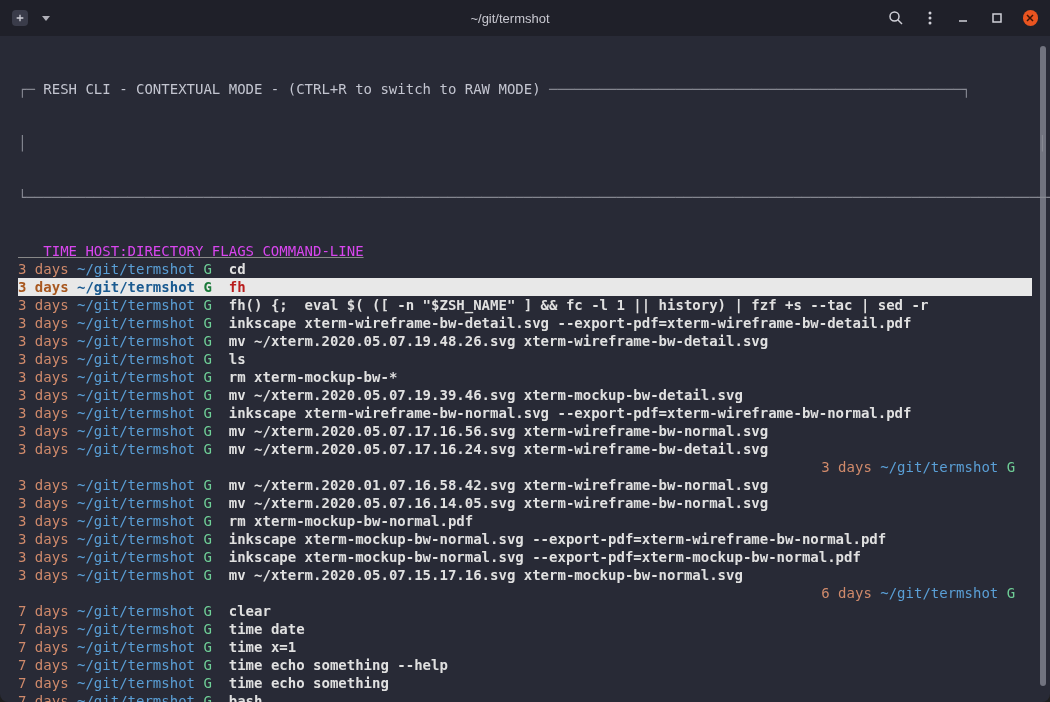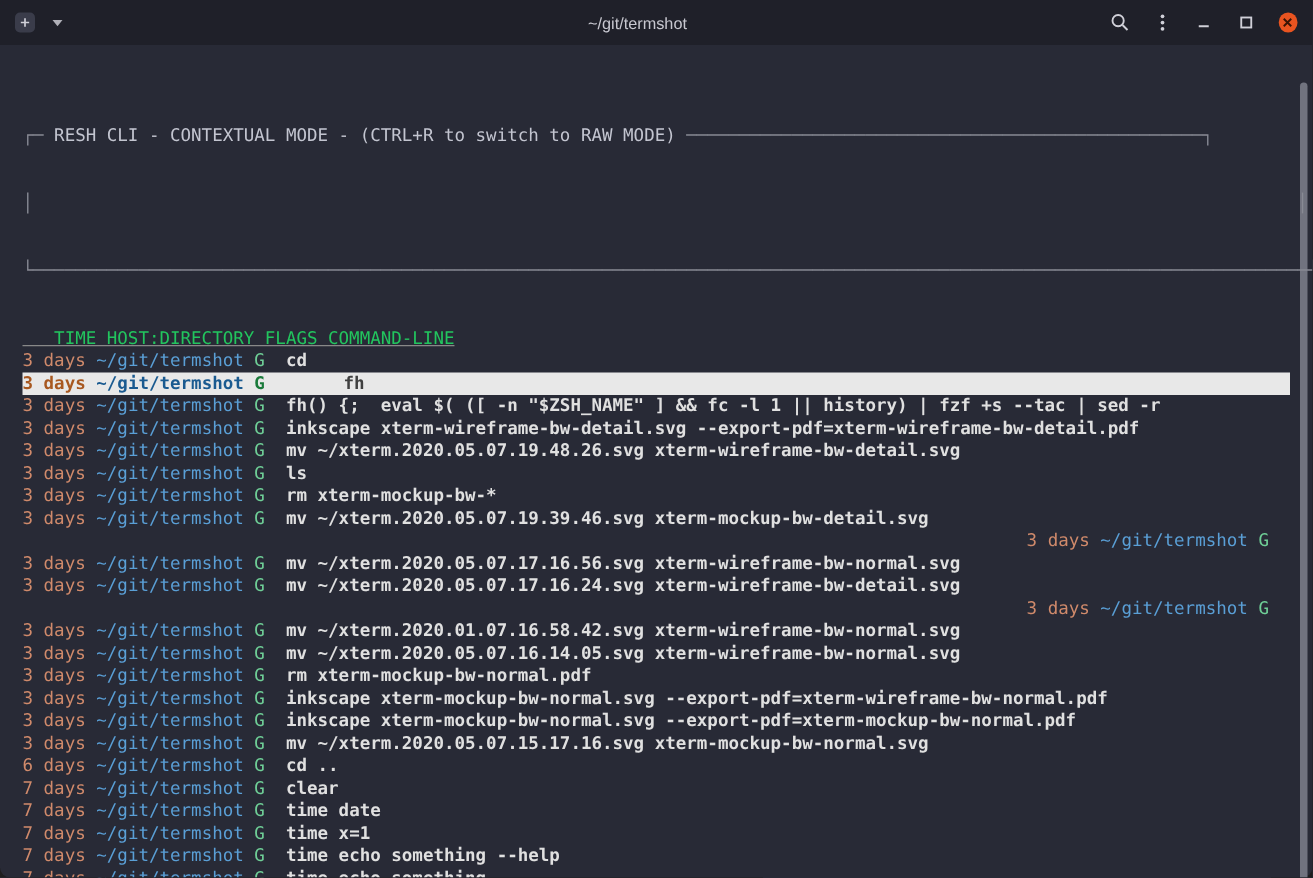--- a/index.html
+++ b/index.html
@@ -11,21 +11,20 @@
   font-size: 14px;
   overflow: hidden;
 }
 .window {
   width: 1050px;
   height: 702px;
   background: #282a36;
   border-radius: 8px;
   display: flex;
   flex-direction: column;
-  gap: 20px;
 }
 .titlebar {
   height: 36px;
   background: #1f2029;
   display: flex;
   align-items: center;
   padding: 0 12px;
   color: #b8b8c0;
   font-family: sans-serif;
   font-size: 13px;
@@ -87,21 +86,21 @@
 }
 .box-vert { color: #888a94; }
 .cursor-block {
   display: inline-block;
   width: 8px;
   height: 16px;
   background: #f0f0f0;
   vertical-align: middle;
 }
 .col-header {
-  color: #22c55e;
+  color: #d946ef;
   white-space: pre;
   text-decoration: underline;
   text-decoration-color: #888;
 }
 .rows { margin-top: 0; }
 .row {
   white-space: pre;
   display: flex;
   justify-content: flex-end;
 }
@@ -113,21 +112,21 @@
 .row .dir { display: inline-block; white-space: pre; }
 .row .flag { display: inline-block; white-space: pre; }
 .row .cmd { display: inline-block; white-space: pre; flex: 1; overflow: hidden; }
 .row:not(.selected) .time { color: #d08a6b; }
 .row:not(.selected) .dir { color: #5a9fd6; }
 .row:not(.selected) .flag { color: #6fcf97; }
 .row:not(.selected) .cmd { color: #e0e0e0; font-weight: bold; }
 .row.selected .time { color: #a85820; font-weight: bold; }
 .row.selected .dir { color: #1a5a90; font-weight: bold; }
 .row.selected .flag { color: #1a7a3a; font-weight: bold; }
-.row.selected .cmd { color: #404040; font-weight: bold; margin-left: 46px; }
+.row.selected .cmd { color: #b91c1c; font-weight: bold; }
 </style>
 </head>
 <body>
 
 <div class="window">
   <div class="titlebar">
     <div class="tb-left">
       <span class="tb-icon new-tab-btn">
         <svg width="12" height="12" viewBox="0 0 12 12">
             <path d="M5 1h2v4h4v2H7v4H5V7H1V5h4z" fill="#d0d0d8"></path>
@@ -183,31 +182,31 @@
 
     <div class="rows" id="rows-container">
         <div class="row"><span class="time">3 days </span><span class="dir">~/git/termshot </span><span class="flag">G  </span><span class="cmd">cd</span></div>
         <div class="row selected"><span class="time">3 days </span><span class="dir">~/git/termshot </span><span class="flag">G  </span><span class="cmd">fh</span></div>
         <div class="row"><span class="time">3 days </span><span class="dir">~/git/termshot </span><span class="flag">G  </span><span class="cmd">fh() {;  eval $( ([ -n "$ZSH_NAME" ] &amp;&amp; fc -l 1 || history) | fzf +s --tac | sed -r</span></div>
         <div class="row"><span class="time">3 days </span><span class="dir">~/git/termshot </span><span class="flag">G  </span><span class="cmd">inkscape xterm-wireframe-bw-detail.svg --export-pdf=xterm-wireframe-bw-detail.pdf</span></div>
         <div class="row"><span class="time">3 days </span><span class="dir">~/git/termshot </span><span class="flag">G  </span><span class="cmd">mv ~/xterm.2020.05.07.19.48.26.svg xterm-wireframe-bw-detail.svg</span></div>
         <div class="row"><span class="time">3 days </span><span class="dir">~/git/termshot </span><span class="flag">G  </span><span class="cmd">ls</span></div>
         <div class="row"><span class="time">3 days </span><span class="dir">~/git/termshot </span><span class="flag">G  </span><span class="cmd">rm xterm-mockup-bw-*</span></div>
         <div class="row"><span class="time">3 days </span><span class="dir">~/git/termshot </span><span class="flag">G  </span><span class="cmd">mv ~/xterm.2020.05.07.19.39.46.svg xterm-mockup-bw-detail.svg</span></div>
-        <div class="row"><span class="time">3 days </span><span class="dir">~/git/termshot </span><span class="flag">G  </span></div>
+        <div class="row"><span class="time">3 days </span><span class="dir">~/git/termshot </span><span class="flag">G  </span><span class="cmd">inkscape xterm-wireframe-bw-normal.svg --export-pdf=xterm-wireframe-bw-normal.pdf</span></div>
         <div class="row"><span class="time">3 days </span><span class="dir">~/git/termshot </span><span class="flag">G  </span><span class="cmd">mv ~/xterm.2020.05.07.17.16.56.svg xterm-wireframe-bw-normal.svg</span></div>
         <div class="row"><span class="time">3 days </span><span class="dir">~/git/termshot </span><span class="flag">G  </span><span class="cmd">mv ~/xterm.2020.05.07.17.16.24.svg xterm-wireframe-bw-detail.svg</span></div>
         <div class="row"><span class="time">3 days </span><span class="dir">~/git/termshot </span><span class="flag">G  </span></div>
         <div class="row"><span class="time">3 days </span><span class="dir">~/git/termshot </span><span class="flag">G  </span><span class="cmd">mv ~/xterm.2020.01.07.16.58.42.svg xterm-wireframe-bw-normal.svg</span></div>
         <div class="row"><span class="time">3 days </span><span class="dir">~/git/termshot </span><span class="flag">G  </span><span class="cmd">mv ~/xterm.2020.05.07.16.14.05.svg xterm-wireframe-bw-normal.svg</span></div>
         <div class="row"><span class="time">3 days </span><span class="dir">~/git/termshot </span><span class="flag">G  </span><span class="cmd">rm xterm-mockup-bw-normal.pdf</span></div>
         <div class="row"><span class="time">3 days </span><span class="dir">~/git/termshot </span><span class="flag">G  </span><span class="cmd">inkscape xterm-mockup-bw-normal.svg --export-pdf=xterm-wireframe-bw-normal.pdf</span></div>
         <div class="row"><span class="time">3 days </span><span class="dir">~/git/termshot </span><span class="flag">G  </span><span class="cmd">inkscape xterm-mockup-bw-normal.svg --export-pdf=xterm-mockup-bw-normal.pdf</span></div>
         <div class="row"><span class="time">3 days </span><span class="dir">~/git/termshot </span><span class="flag">G  </span><span class="cmd">mv ~/xterm.2020.05.07.15.17.16.svg xterm-mockup-bw-normal.svg</span></div>
-        <div class="row"><span class="time">6 days </span><span class="dir">~/git/termshot </span><span class="flag">G  </span><span class="cmd">cd ..</span></div>
+        <div class="row"><span class="time">6 days </span><span class="dir">~/git/termshot </span><span class="flag">G  </span></div>
         <div class="row"><span class="time">7 days </span><span class="dir">~/git/termshot </span><span class="flag">G  </span><span class="cmd">clear</span></div>
         <div class="row"><span class="time">7 days </span><span class="dir">~/git/termshot </span><span class="flag">G  </span><span class="cmd">time date</span></div>
         <div class="row"><span class="time">7 days </span><span class="dir">~/git/termshot </span><span class="flag">G  </span><span class="cmd">time x=1</span></div>
         <div class="row"><span class="time">7 days </span><span class="dir">~/git/termshot </span><span class="flag">G  </span><span class="cmd">time echo something --help</span></div>
         <div class="row"><span class="time">7 days </span><span class="dir">~/git/termshot </span><span class="flag">G  </span><span class="cmd">time echo something</span></div>
         <div class="row"><span class="time">7 days </span><span class="dir">~/git/termshot </span><span class="flag">G  </span><span class="cmd">bash</span></div>
       </div>
 
   </div>
 </div>

